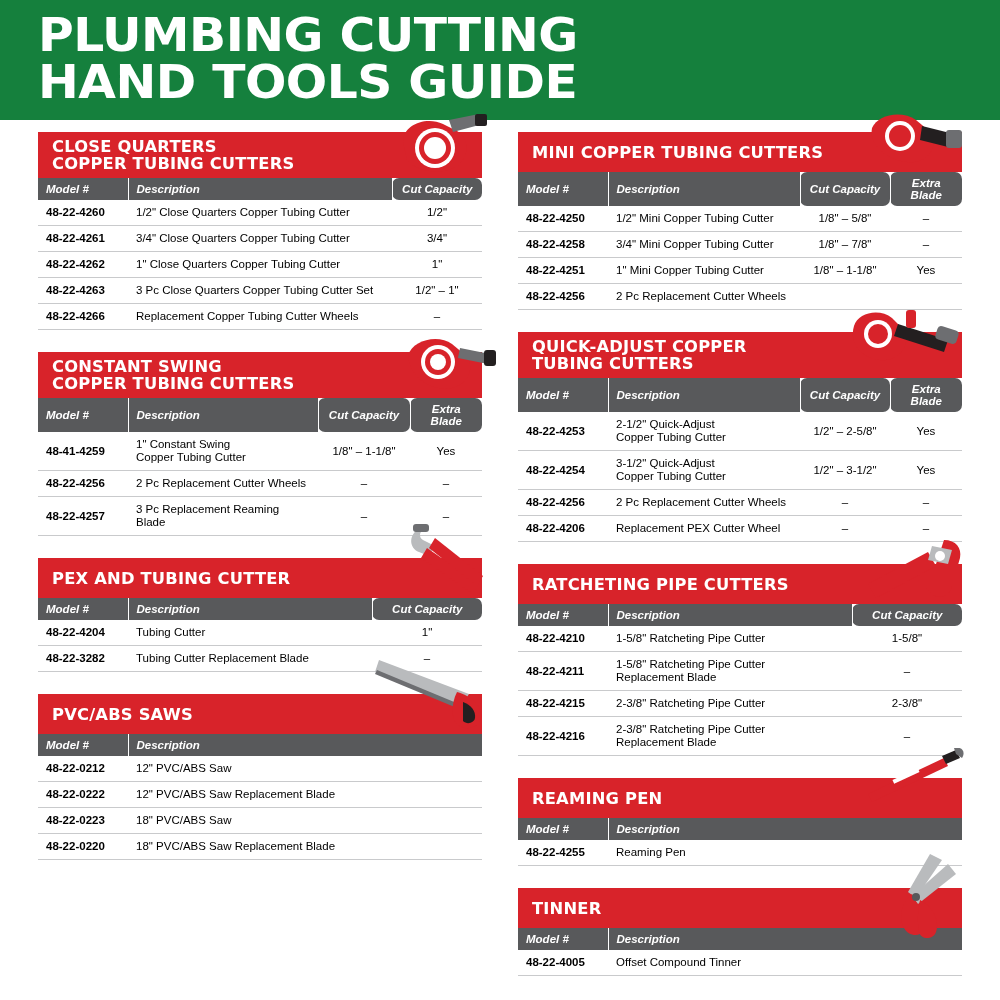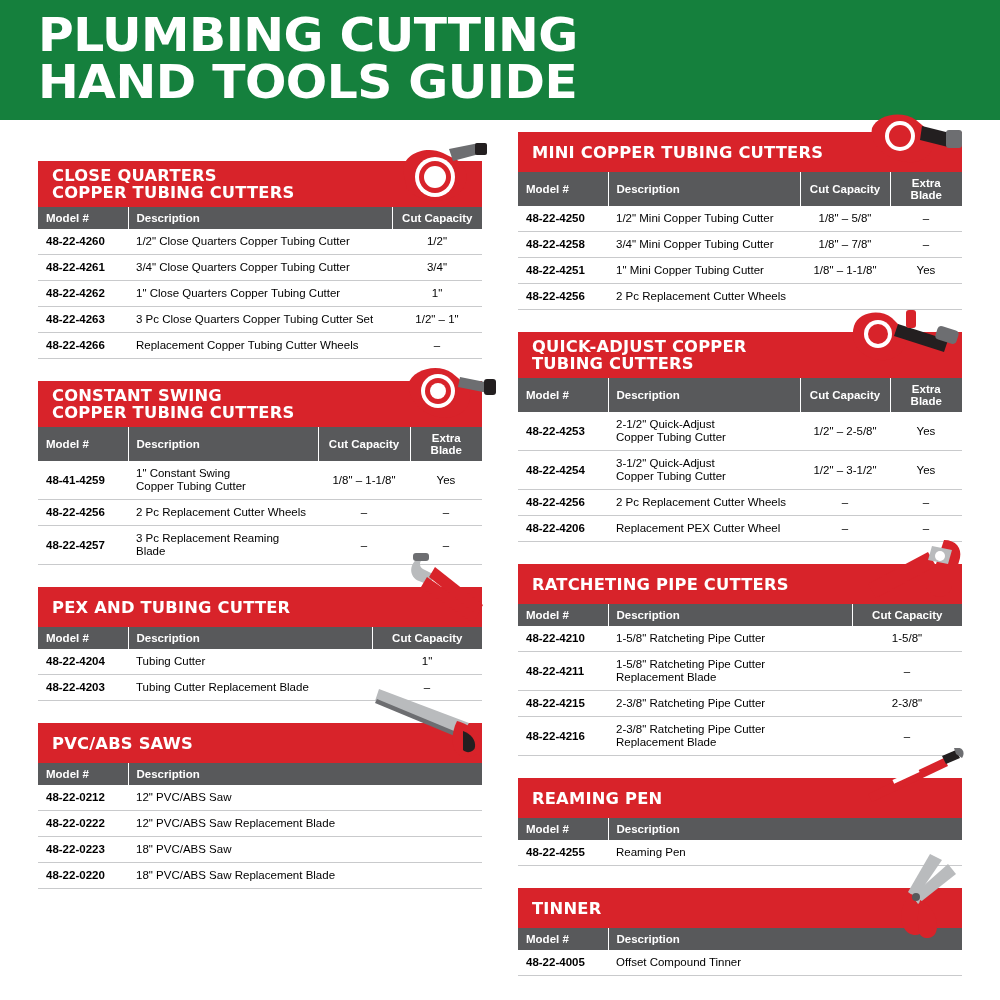--- a/index.html
+++ b/index.html
@@ -37,21 +37,21 @@
   .header h1 .l2 { display: block; }
 
   
   .columns {
     position: absolute;
     top: 132px; left: 0;
     width: 1000px;
     display: flex;
     gap: 0px;
   }
-  .col-left { width: 500px; padding: 0 18px 0 38px; margin-top: 29px; }
+  .col-left { width: 500px; padding: 0 18px 0 38px; }
   .col-right { width: 500px; padding: 0 38px 0 18px; }
 
   
   .section { margin-bottom: 22px; position: relative; }
 
   .sec-head {
     background: #d8232a;
     color: #ffffff;
     height: 40px;
     display: flex;
@@ -80,23 +80,24 @@
   }
   thead th {
     background: #58595b;
     color: #ffffff;
     font-size: 11.5px;
     font-weight: bold;
     text-align: left;
     padding: 5px 8px;
     height: 22px;
     border-right: 1px solid #ffffff;
+    font-style: italic;
   }
   thead th:last-child { border-right: none; }
-  thead th.c { text-align: center; }
+  thead th.c { text-align: center; border-radius: 7px; }
   tbody td {
     font-size: 11.5px;
     color: #000000;
     padding: 6px 8px;
     border-bottom: 1px solid #c9cacc;
     vertical-align: middle;
     line-height: 13px;
   }
   tbody tr:first-child td { border-top: none; }
   tbody td.model { font-weight: bold; }
@@ -271,21 +272,21 @@
             <th class="c">Cut Capacity</th>
           </tr>
             </thead>
           <tbody>
             <tr>
                 <td class="model">48-22-4204</td>
                 <td>Tubing Cutter</td>
                 <td class="c">1"</td>
               </tr>
             <tr>
-                <td class="model">48-22-4203</td>
+                <td class="model">48-22-3282</td>
                 <td>Tubing Cutter Replacement Blade</td>
                 <td class="c">–</td>
               </tr>
           </tbody>
         </table>
       </div>
 
       <div class="section">
         <div class="sec-head">
           <div class="title">

